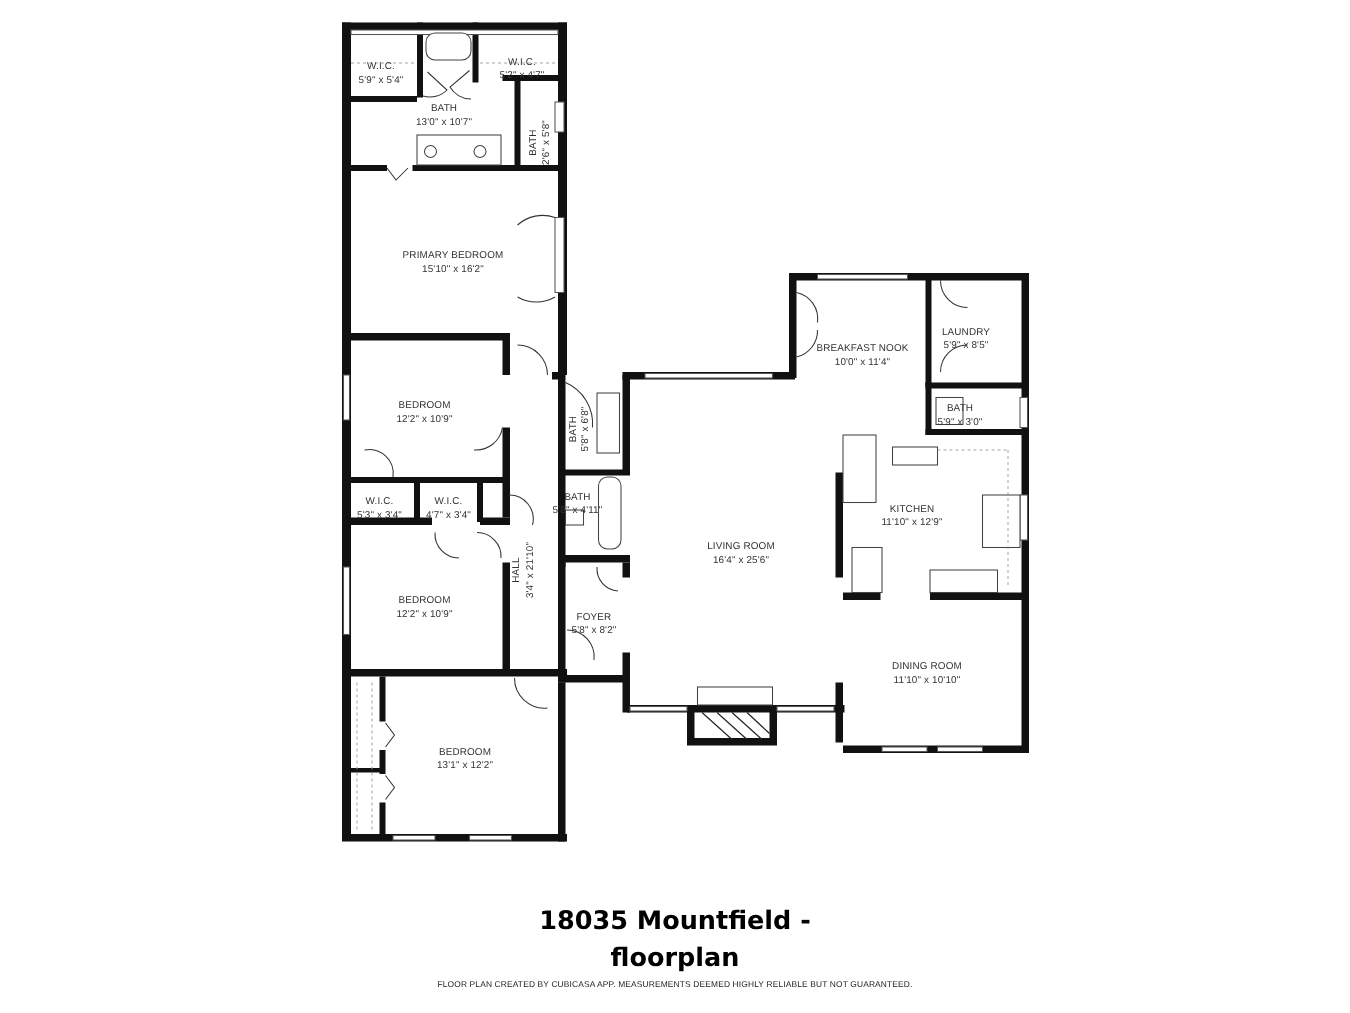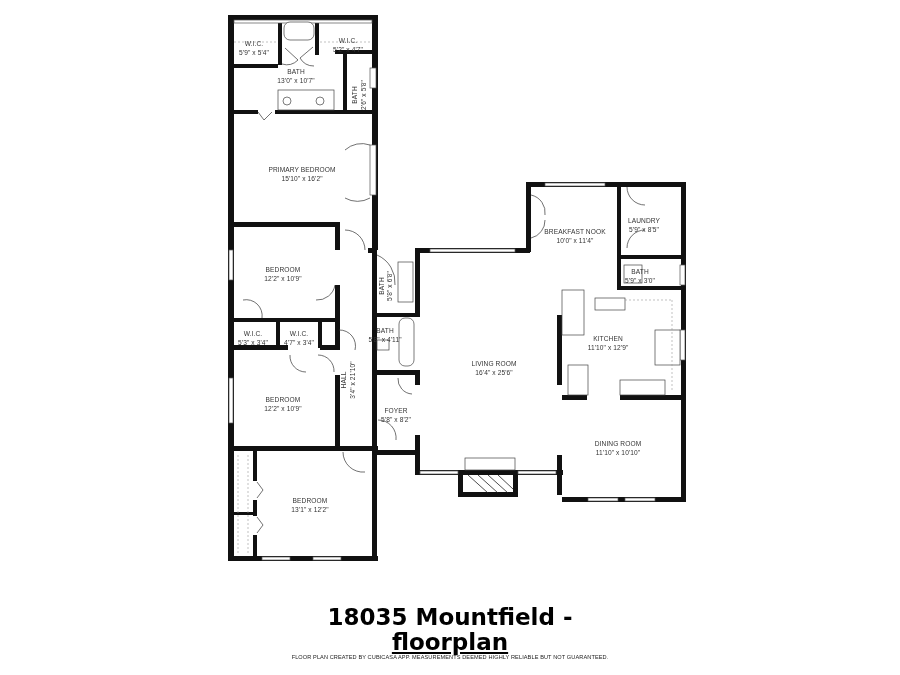--- a/index.html
+++ b/index.html
@@ -5,23 +5,23 @@
   html, body { margin: 0; padding: 0; background: #ffffff; }
   body { width: 900px; height: 675px; position: relative; overflow: hidden; font-family: "Liberation Sans", sans-serif; }
   #plan { position: absolute; left: 0; top: 0; width: 900px; height: 675px; }
   .wall { fill: #111111; }
   .thin { stroke: #222; stroke-width: 0.8; fill: none; }
   .dash { stroke: #999; stroke-width: 0.6; fill: none; stroke-dasharray: 2 2; }
   .win { fill: #ffffff; stroke: #555; stroke-width: 0.7; }
   .door { stroke: #333; stroke-width: 0.7; fill: none; }
   .fixture { fill: #ffffff; stroke: #444; stroke-width: 0.7; }
   .rlabel { font-family: "Liberation Sans", sans-serif; font-size: 6.6px; fill: #333; text-anchor: middle; letter-spacing: 0.1px; }
-  .title { position: absolute; left: 0; width: 900px; text-align: center; font-family: "DejaVu Sans", sans-serif; font-weight: bold; color: #000; font-size: 23px; }
+  .title { position: absolute; left: 0; width: 900px; text-align: center; font-family: "DejaVu Sans", sans-serif; font-weight: bold; color: #000; font-size: 17px; }
   .title1 { top: 604px; }
-  .title2 { top: 629px; text-decoration: underline; }
+  .title2 { top: 629px; }
   .footer { position: absolute; top: 654px; left: 0; width: 900px; text-align: center; font-family: "Liberation Sans", sans-serif; font-size: 5.6px; color: #222; letter-spacing: 0.1px; }
 </style>
 </head>
 <body>
 
 <svg id="plan" viewBox="0 0 900 675" xmlns="http://www.w3.org/2000/svg">
 
   <g>
 
     <rect class="wall" x="228" y="15" width="150" height="6"></rect>

